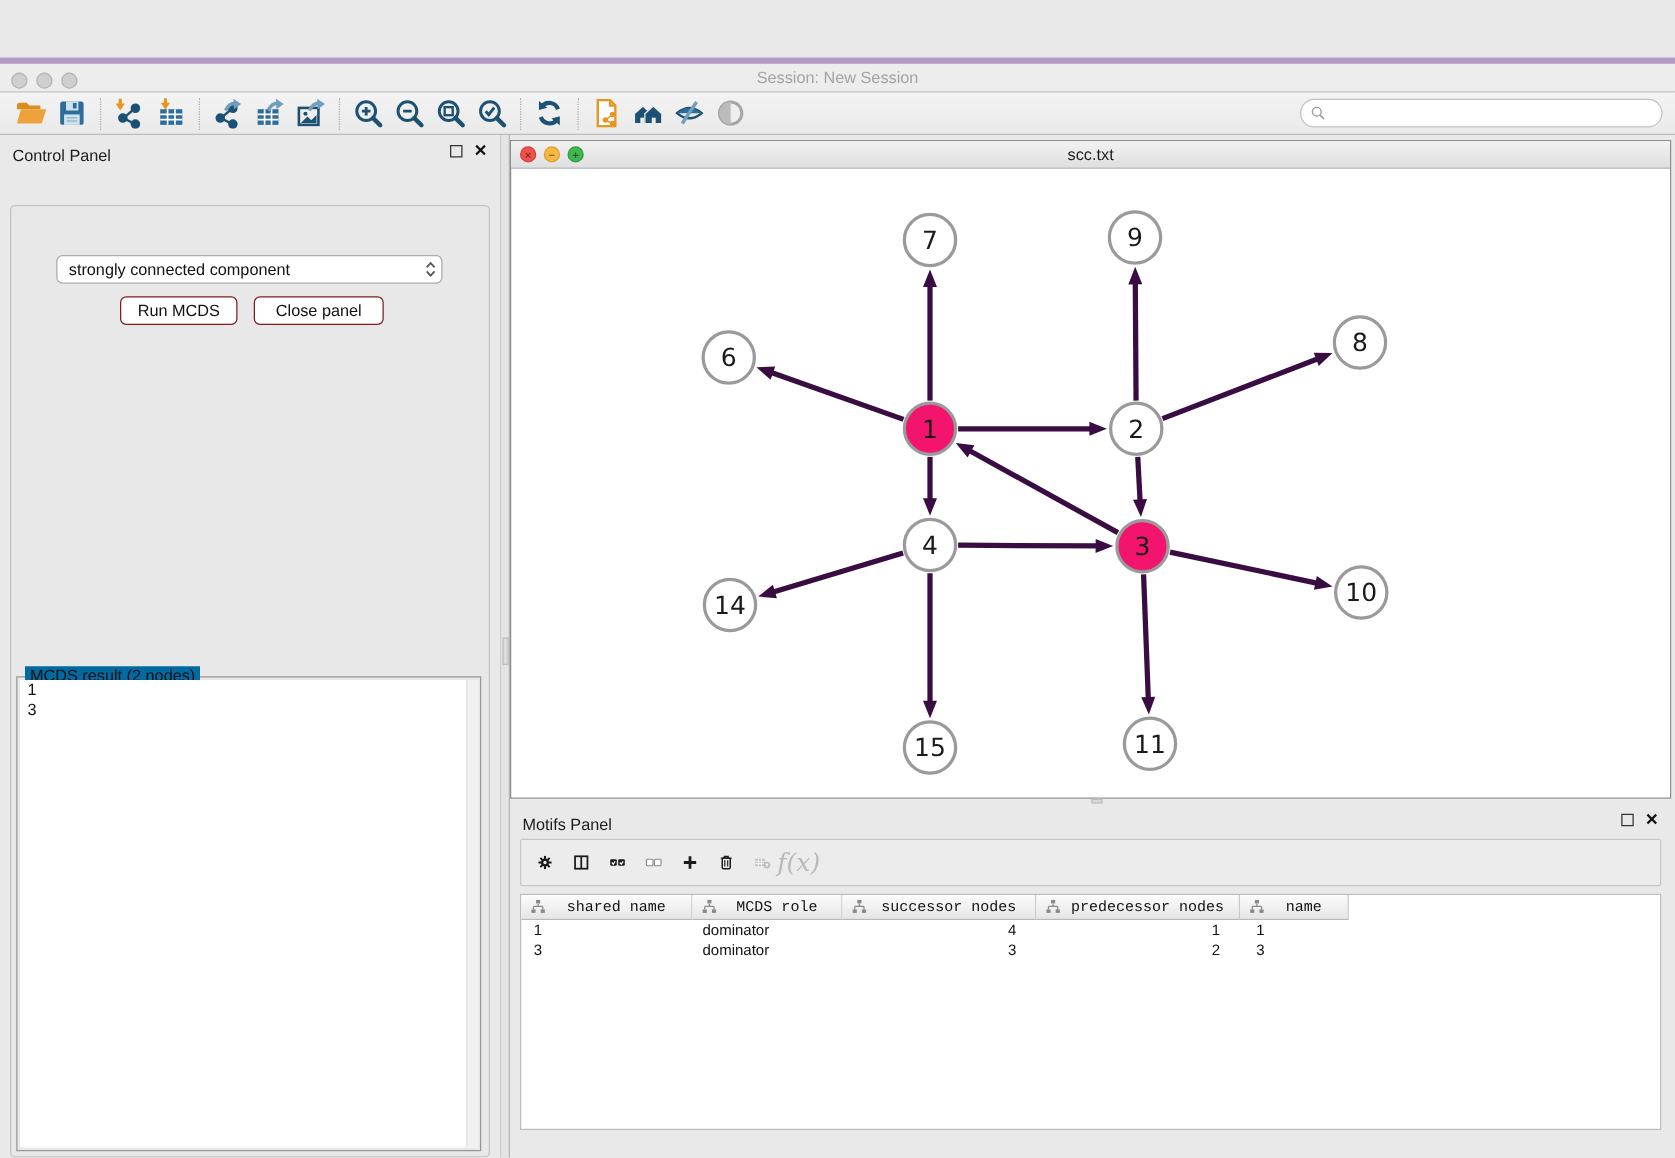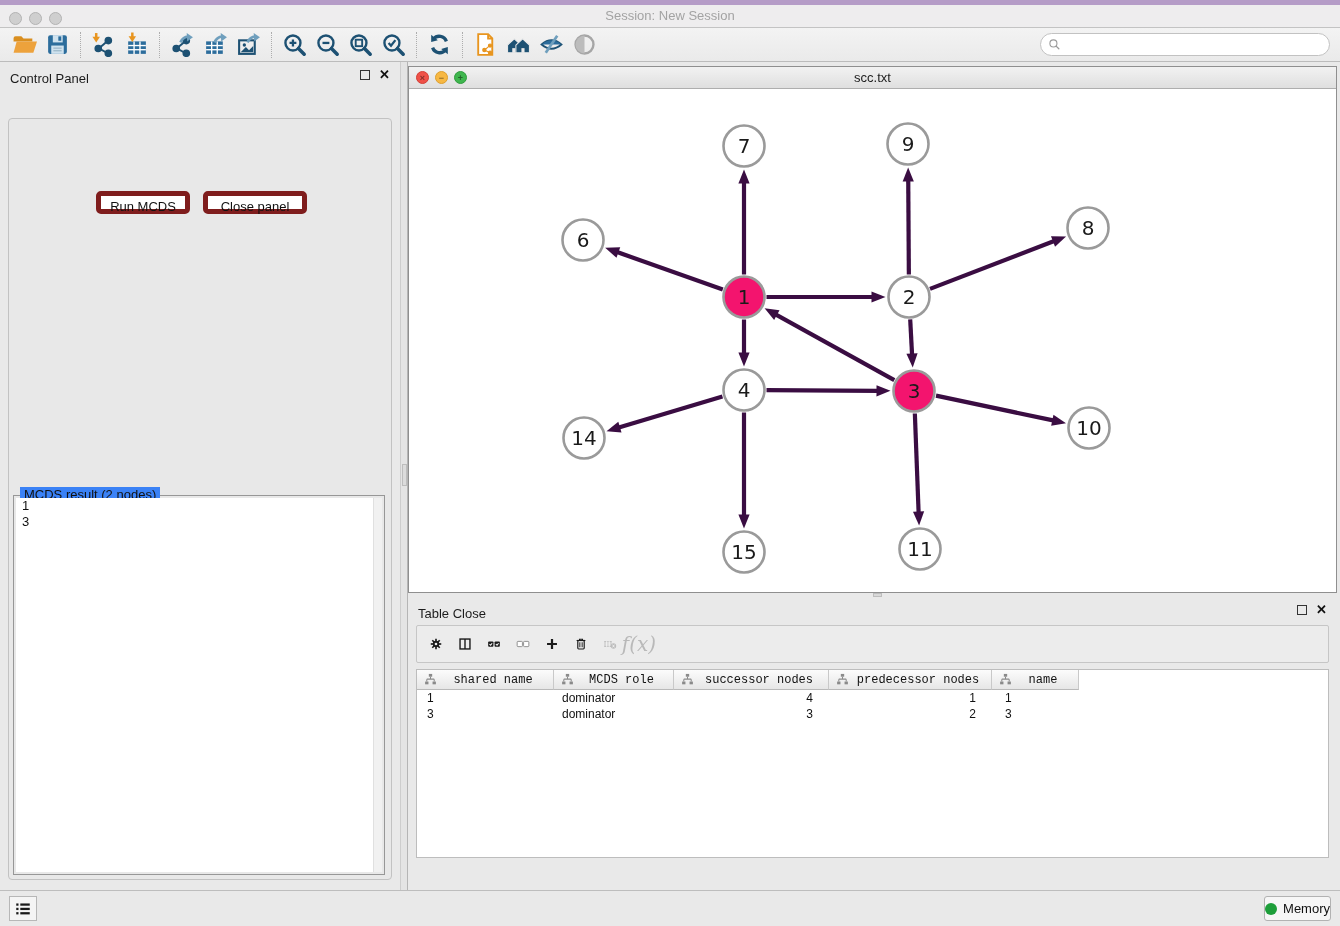--- a/index.html
+++ b/index.html
@@ -5,21 +5,21 @@
   * { box-sizing: border-box; margin: 0; padding: 0; }
   html,body { width:1340px; height:926px; overflow:hidden;
     font-family:"Liberation Sans", sans-serif; background:#e9e9e9; }
 
   
   .titlebar { position:relative; height:28px; background:#eeedee;
     border-bottom:1px solid #c3c3c3; }
   .accent-strip { position:absolute; top:0; left:0; right:0; height:5px; background:#b59cc7; }
   .traffic { position:absolute; top:12px; left:9px; display:flex; gap:7px; }
   .tl { width:13px; height:13px; border-radius:50%; background:#cfcfcf; border:1px solid #b3b3b3; }
-  .win-title { text-align:center; line-height:32px; font-size:13px; color:#a3a3a3; }
+  .win-title { text-align:center; line-height:32px; font-size:13px; color:#a3a3a3;margin-top:46px; }
 
   
   .toolbar { height:34px; display:flex; align-items:center; padding:0 10px 0 8px;
     background:linear-gradient(#f3f3f3,#eaeaea); border-bottom:1px solid #bcbcbc; }
   .tb-btn { width:33px; height:30px; display:flex; align-items:center; justify-content:center; cursor:default; }
   .tb-btn svg { width:25px; height:25px; }
   .tb-sep { width:0; height:26px; border-left:1px dotted #adadad; margin:0 6px; }
   .search-box { margin-left:auto; width:290px; height:23px; background:#fff;
     border:1px solid #c2c2c2; border-radius:12px; display:flex; align-items:center; padding-left:7px; }
   .search-box svg { width:13px; height:13px; }
@@ -41,26 +41,26 @@
   .seg:first-child { border-left:none; }
   .seg.active { background:#ececec; color:#b9b9b9; }
   .cp-box { position:absolute; top:56px; left:8px; right:8px; bottom:10px;
     border:1px solid #c2c2c2; border-radius:4px; background:#e8e8e8; }
   .opt-label { text-align:center; margin-top:16px; font-size:13px; color:#111; }
   .combo { position:absolute; left:36px; right:37px; top:39px; height:23px; background:#fff;
     border:1px solid #ababab; border-radius:5px; display:flex; align-items:center; padding-left:9px; }
   .combo-text { font-size:13px; color:#111; flex:1; }
   .combo-arrows { width:18px; height:100%; display:flex; align-items:center; justify-content:center; }
   .btn-row { position:absolute; top:72px; left:0; right:0; height:24px; }
-  .pbtn { position:absolute; height:23px; background:#fff; border:5px solid #7f1d1d;
+  .pbtn { position:absolute; height:23px; background:#fff; border:1px solid #7f1d1d;
     border-radius:5px; font-size:13px; color:#111; text-align:center; line-height:21px; cursor:default; }
   .btn-run { left:87px; width:94px; }
   .btn-close { left:194px; width:104px; }
   .fbox { position:absolute; left:4px; right:6px; top:376px; bottom:4px; border:1px solid #979797; }
-  .fbox-legend { position:absolute; top:-9px; left:6px; background:#3b82f6; padding:0 4px; font-size:13px; color:#111; }
+  .fbox-legend { position:absolute; top:-9px; left:6px; background:#0369a1; padding:0 4px; font-size:13px; color:#111; }
   .result-list { position:absolute; top:2px; left:2px; right:2px; bottom:2px; background:#fff; overflow:hidden; }
   .result-line { font-size:13px; color:#111; padding:0 0 0 6px; line-height:16px; }
   .result-scroll { position:absolute; top:0; right:0; bottom:0; width:9px; background:#f1f1f1; border-left:1px solid #e0e0e0; }
 
   
   .v-split { width:8px; background:#e4e4e4; border-left:1px solid #cdcdcd; border-right:1px solid #b5b5b5; position:relative; }
   .v-handle { position:absolute; top:402px; left:1px; width:5px; height:22px; background:#dcdcdc; border:1px solid #bdbdbd; }
 
   
   .right { flex:1; display:flex; flex-direction:column; padding:4px 3px 0 0; }
@@ -296,20 +296,29 @@
 <div class="main">
   <div class="control-panel">
     <div class="cp-header">
       <span class="panel-title">Control Panel</span>
       <span class="panel-icons">
         <span class="float-icon"></span>
         <span class="close-icon">✕</span>
       </span>
     </div>
     <div class="cp-box">
+      <div class="combo">
+        <span class="combo-text">strongly connected component</span>
+        <span class="combo-arrows">
+          <svg viewBox="0 0 14 18" width="11" height="15">
+            <path d="M3 7 L7 2.6 L11 7" fill="none" stroke="#555" stroke-width="1.8"></path>
+            <path d="M3 11 L7 15.4 L11 11" fill="none" stroke="#555" stroke-width="1.8"></path>
+          </svg>
+        </span>
+      </div>
       <div class="btn-row">
         <div class="pbtn btn-run">Run MCDS</div>
         <div class="pbtn btn-close">Close panel</div>
       </div>
       <div class="fbox">
         <span class="fbox-legend">MCDS result (2 nodes)</span>
         <div class="result-list" id="result-list">
           <div class="result-line">1</div>
             <div class="result-line">3</div>
             <div class="result-scroll"></div>
@@ -391,21 +400,21 @@
           </svg>
       </div>
     </div>
 
     <div class="h-split">
       <div class="h-handle"></div>
     </div>
 
     <div class="table-panel">
       <div class="cp-header">
-        <span class="panel-title">Table Close</span>
+        <span class="panel-title">Motifs Panel</span>
         <span class="panel-icons">
           <span class="float-icon"></span>
           <span class="close-icon">✕</span>
         </span>
       </div>
       <div class="tp-toolbar" id="tp-toolbar">
           <span class="tp-btn">
             <svg viewBox="0 0 24 24">
               <g fill="#1a1a1a">
                 <rect x="10.6" y="3" width="2.8" height="18"></rect>

